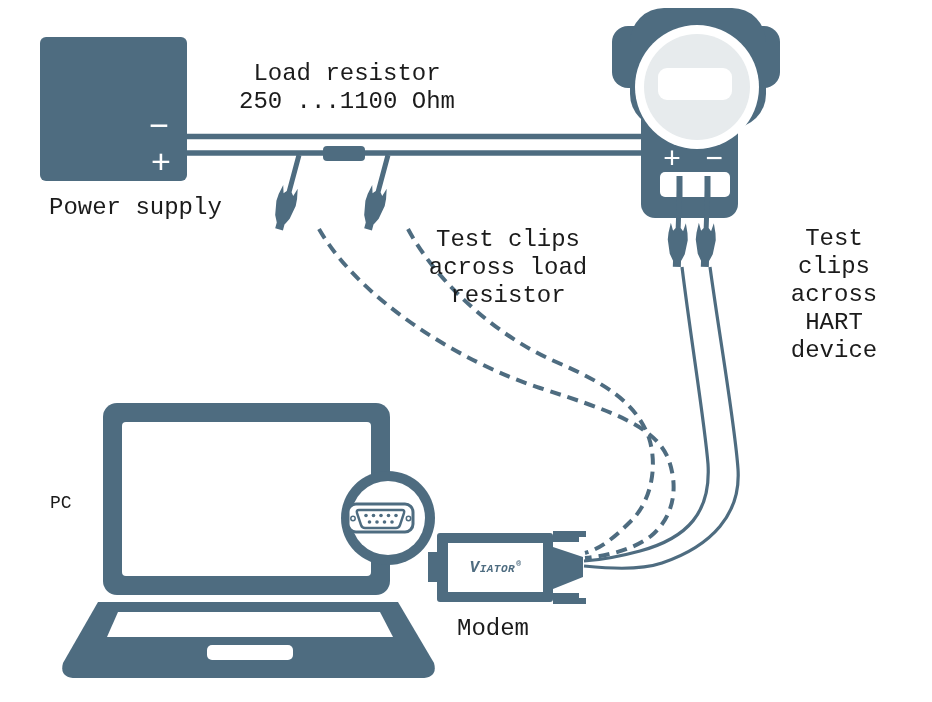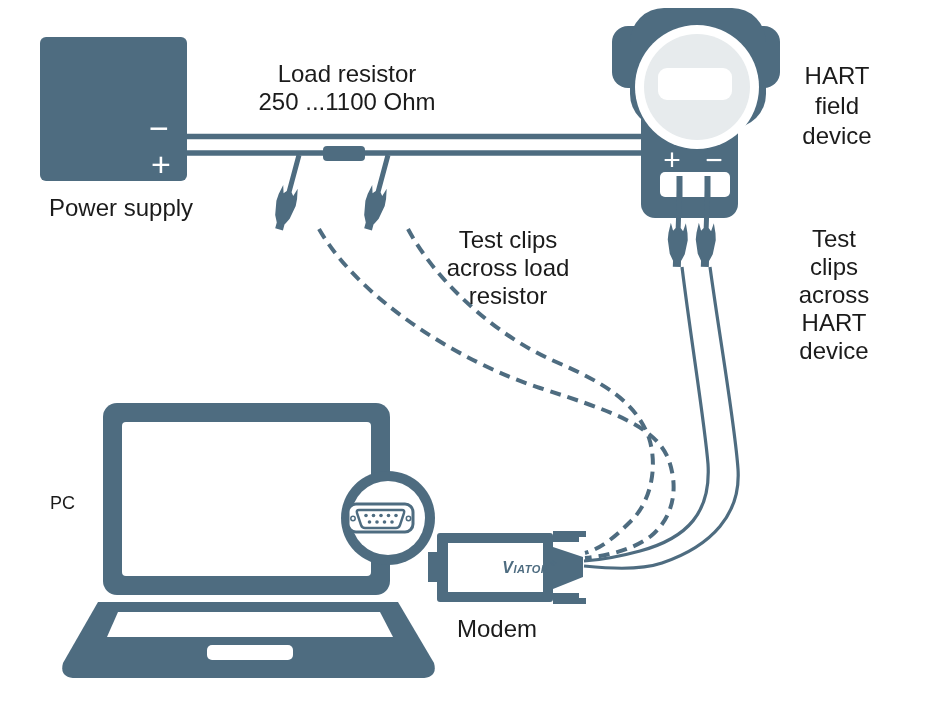--- a/index.html
+++ b/index.html
@@ -4,21 +4,21 @@
 <style>
   :root{
     --slate:#4e6c80;
     --face:#e7ebed;
     --text:#1b1b1b;
     --bg:#ffffff;
   }
   html,body{margin:0;padding:0;background:var(--bg,#fff);}
   .stage{
     position:relative;width:932px;height:702px;background:var(--bg,#fff);
-    overflow:hidden;font-family:Liberation Sans, sans-serif;
+    overflow:hidden;font-family:Liberation Mono, monospace;
   }
   svg{position:absolute;left:0;top:0;}
   .fs{fill:var(--slate,#4e6c80);}
   .fw{fill:#ffffff;}
   .face{fill:var(--face,#e7ebed);}
   .wire{stroke:var(--slate,#4e6c80);stroke-width:5.5;fill:none;}
   .cable{stroke:var(--slate,#4e6c80);stroke-width:3.2;fill:none;}
   .cable.dashed{stroke-width:4;stroke-dasharray:11 7;}
   .outline{stroke:var(--slate,#4e6c80);fill:#ffffff;}
   .lbl{
@@ -28,21 +28,21 @@
   .center{transform:translateX(-50%);text-align:center;}
   .lh30{line-height:30px;}
   .term{
     position:absolute;transform:translate(-50%,-50%);color:#ffffff;
     font-weight:400;line-height:1;
   }
   .brand{
     position:absolute;left:448px;top:543px;width:95px;height:49px;
     display:flex;align-items:center;justify-content:center;
     color:var(--slate,#4e6c80);font-style:italic;font-weight:bold;
-    font-variant:small-caps;font-size:16px;letter-spacing:.5px;padding-left:34px;
+    font-variant:small-caps;font-size:16px;letter-spacing:.5px;
   }
   .brand sup{font-size:8px;font-variant:normal;margin-left:1px;transform:translateY(-4px);}
 </style>
 </head>
 <body>
 
 <div class="stage">
 
   <svg width="932" height="702" viewBox="0 0 932 702">
 
@@ -102,23 +102,20 @@
     <rect class="fs" x="428" y="552" width="10" height="30"></rect>
     <rect class="fs" x="437" y="533" width="116" height="69" rx="3"></rect>
     <rect class="fw" x="448" y="543" width="95" height="49"></rect>
     <polygon class="fs" points="553,531 586,531 586,537 579,537 579,542 553,542"></polygon>
     <polygon class="fs" points="553,593 579,593 579,598 586,598 586,604 553,604"></polygon>
     <polygon class="fs" points="553,547 583,557 583,577 553,589"></polygon>
   </svg>
 
   <div class="lbl center" style="left:347px;top:60px;">Load resistor
 250 ...1100 Ohm</div>
-  <div class="lbl center lh30" style="left:837px;top:61px;">HART
-field
-device</div>
   <div class="lbl" style="left:34px;top:194px;margin-left:15px;">Power supply</div>
   <div class="lbl center" style="left:508px;top:226px;">Test clips
 across load
 resistor</div>
   <div class="lbl center" style="left:834px;top:225px;">Test clips
 across
 HART device</div>
   <div class="lbl" style="left:50px;top:489px;font-size:18px;">PC</div>
   <div class="lbl" style="left:457px;top:615px;text-align:right;">Modem</div>
 

